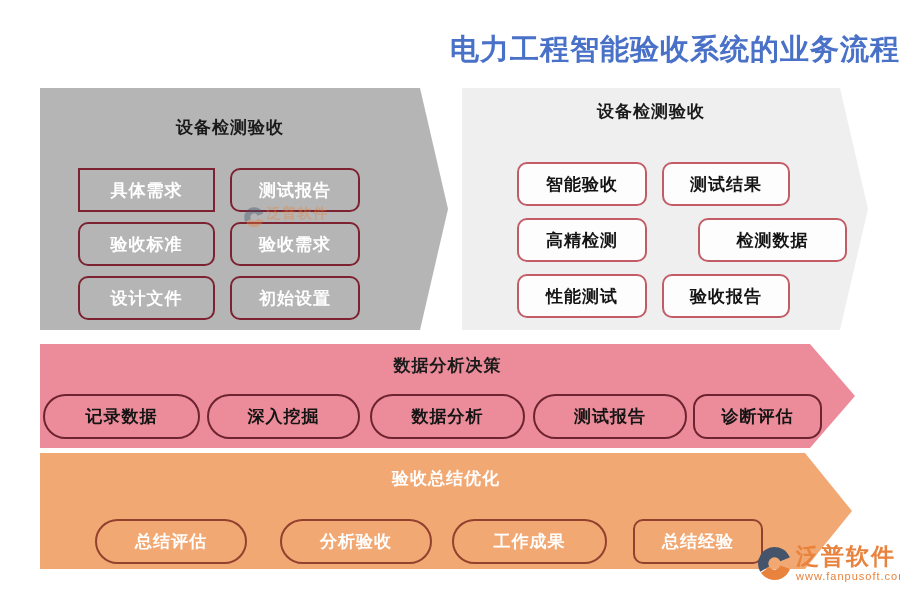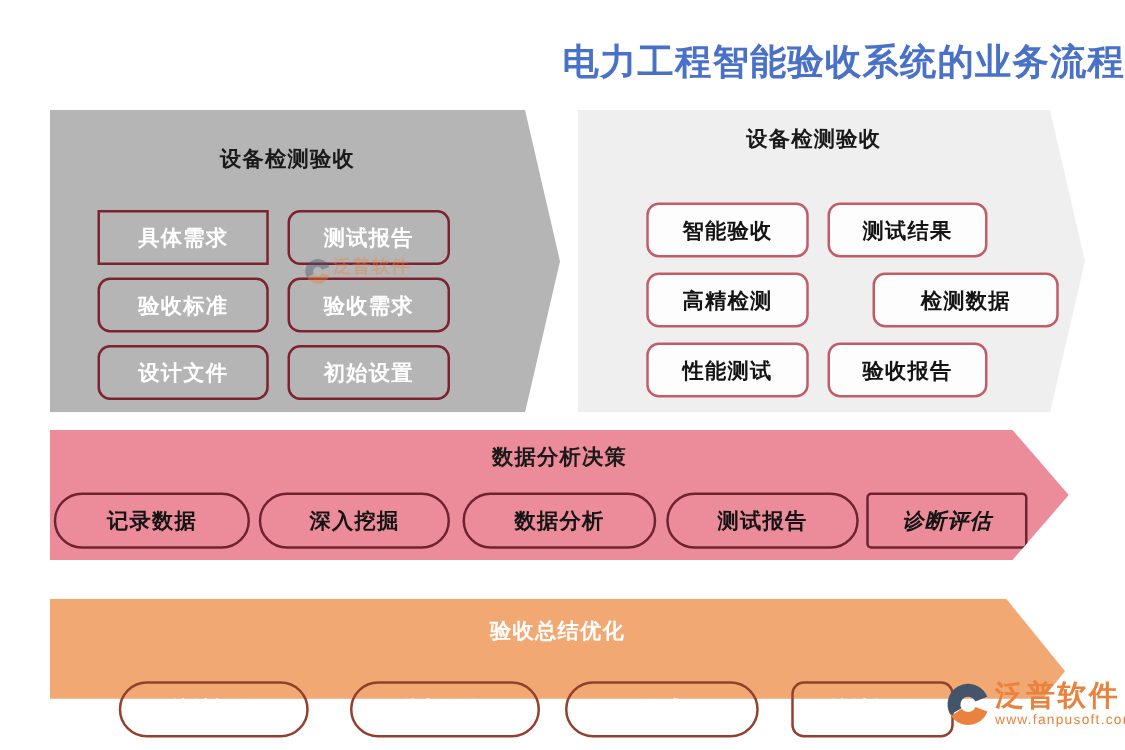--- a/index.html
+++ b/index.html
@@ -36,23 +36,23 @@
   .sec2 .sec-title{top:12px;width:378px;}
   .sec2 .node{border:2px solid var(--border-softred,#c25d68);color:#141414;height:44px;
     border-radius:10px;background:var(--btn-white,#fdfdfd);}
   
   .sec3{left:40px;top:344px;width:815px;height:104px;background:var(--arrow-pink,#ec8c9a);
     -webkit-clip-path:polygon(0 0,770px 0,815px 52px,770px 104px,0 104px);
     clip-path:polygon(0 0,770px 0,815px 52px,770px 104px,0 104px);}
   .sec3 .sec-title{top:10px;width:815px;}
   .sec3 .node{border:2px solid var(--border-darkmaroon,#6e2430);color:#141414;height:45px;
     top:50px;border-radius:23px;}
-  .sec3 .node.rect{border-radius:4px;font-style:italic;}
+  .sec3 .node.rect{border-radius:14px;}
   
-  .sec4{left:40px;top:479px;width:812px;height:80px;background:var(--arrow-orange,#f2a873);
+  .sec4{left:40px;top:453px;width:812px;height:116px;background:var(--arrow-orange,#f2a873);
     -webkit-clip-path:polygon(0 0,765px 0,812px 58px,765px 116px,0 116px);
     clip-path:polygon(0 0,765px 0,812px 58px,765px 116px,0 116px);}
   .sec4 .sec-title{top:14px;width:812px;color:#ffffff;}
   .sec4 .node{border:2px solid var(--border-brick,#94402f);color:#ffffff;height:45px;
     top:66px;border-radius:23px;}
   .sec4 .node.rect{border-radius:10px;}
   
   .logo{position:absolute;left:756px;top:545px;display:flex;align-items:flex-start;gap:3px;}
   .logo-txt{display:flex;flex-direction:column;line-height:1;}
   .logo-name{font-size:23px;font-weight:bold;color:var(--logo-orange,#e8823c);letter-spacing:2px;}

